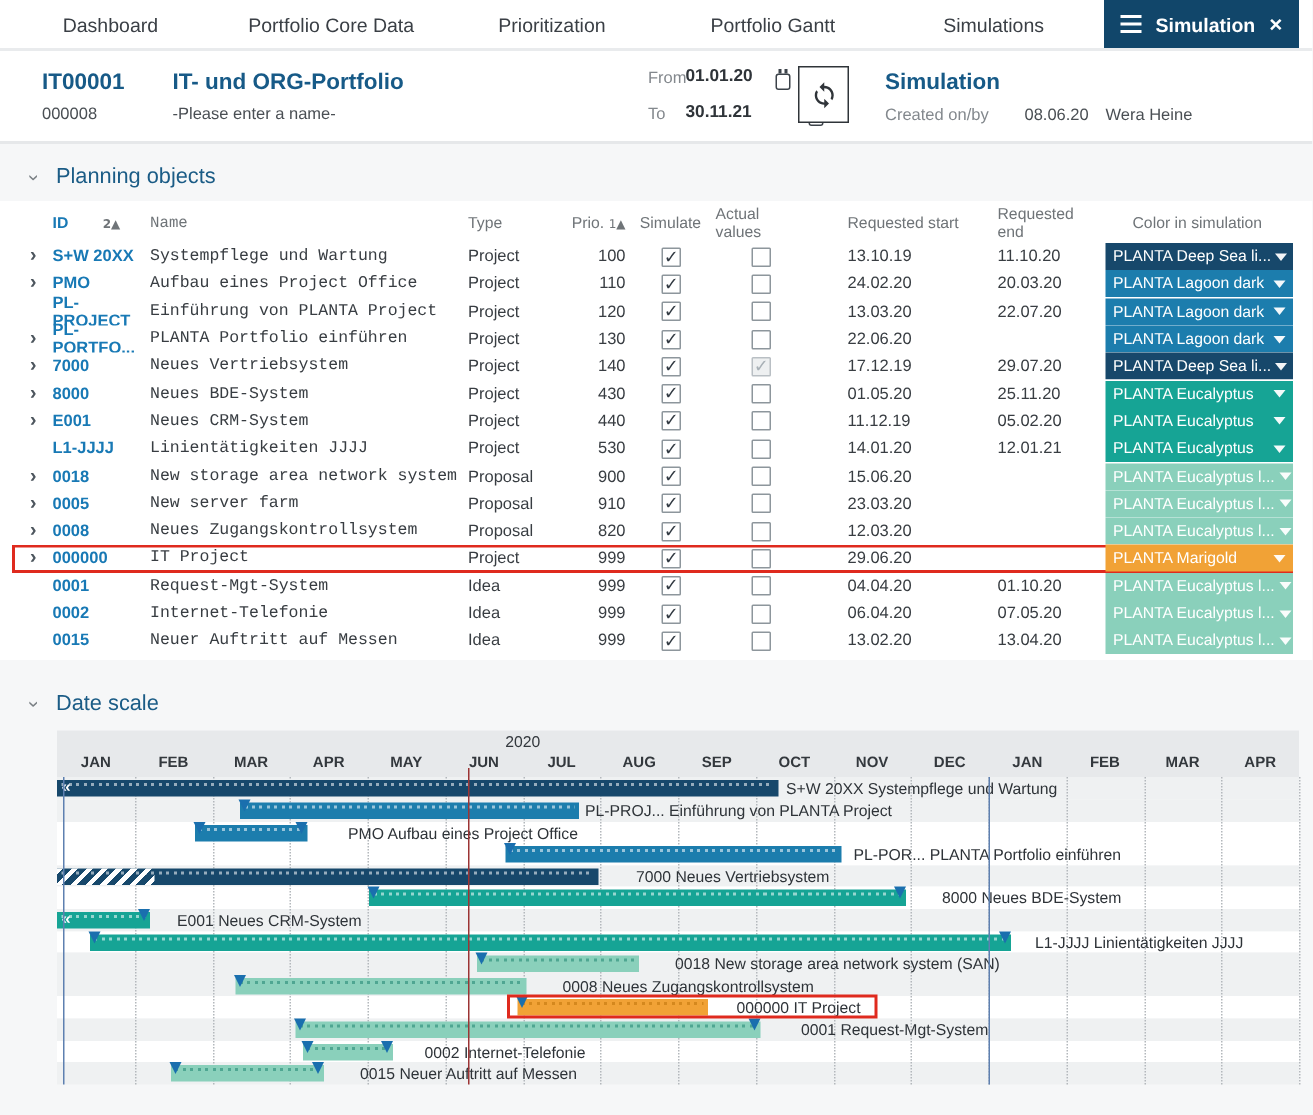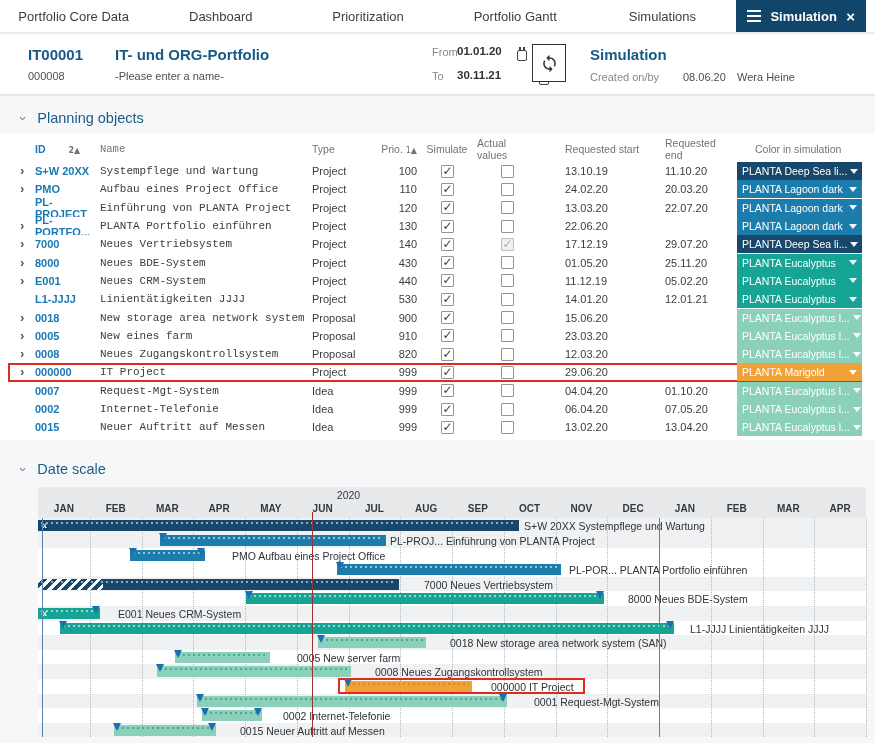--- a/index.html
+++ b/index.html
@@ -85,25 +85,25 @@
     border-right:4.5px solid transparent; border-top:8px solid #1a6fae; z-index:4; }
   .bar-label { position:absolute; top:2px; font-size:10.5px; color:#2e3338; white-space:nowrap; z-index:2; }
   .gbox { position:absolute; top:-1px; height:16px; border:2px solid #df2a1e; z-index:5; }
 </style>
 </head>
 <body>
 
 <div class="nav">
   <div id="nav-tabs" style="display:flex; flex:1;">
   <div class="nav-tab">
+    <span>Dashboard</span>
+  </div>
+
+  <div class="nav-tab">
     <span>Portfolio Core Data</span>
-  </div>
-
-  <div class="nav-tab">
-    <span>Dashboard</span>
   </div>
 
   <div class="nav-tab">
     <span>Prioritization</span>
   </div>
 
   <div class="nav-tab">
     <span>Portfolio Gantt</span>
   </div>
 
@@ -344,21 +344,21 @@
     <span class="c-end"></span>
     <span class="color-cell" style="background: rgb(138, 208, 187);">
       <span>PLANTA Eucalyptus l...</span>
       <span class="caret"></span>
     </span>
   </div>
 
   <div class="prow">
     <span class="c-exp"><span class="expand">›</span></span>
     <span class="c-id">0005</span>
-    <span class="c-name">New eines farm</span>
+    <span class="c-name">New server farm</span>
     <span class="c-type">Proposal</span>
     <span class="c-prio">910</span>
     <span class="c-sim">
           <span class="cb cb-sim checked"></span>
         </span>
     <span class="c-act">
           <span class="cb cb-act"></span>
         </span>
     <span class="c-start">23.03.20</span>
     <span class="c-end"></span>
@@ -403,21 +403,21 @@
     <span class="c-start">29.06.20</span>
     <span class="c-end"></span>
     <span class="color-cell" style="background: rgb(241, 162, 54);">
       <span>PLANTA Marigold</span>
       <span class="caret"></span>
     </span>
   </div>
 
   <div class="prow">
     <span class="c-exp"><span class="expand" style="visibility: hidden;">›</span></span>
-    <span class="c-id">0007</span>
+    <span class="c-id">0001</span>
     <span class="c-name">Request-Mgt-System</span>
     <span class="c-type">Idea</span>
     <span class="c-prio">999</span>
     <span class="c-sim">
           <span class="cb cb-sim checked"></span>
         </span>
     <span class="c-act">
           <span class="cb cb-act"></span>
         </span>
     <span class="c-start">04.04.20</span>
@@ -588,30 +588,20 @@
     <div class="bar k-euclight" style="left: 280px; width: 108px; background: rgb(138, 208, 187);">
       
       
     </div>
     <span class="tri tri-s" style="left: 279px;"></span>
 
     <span class="bar-label" style="left: 412px;">0018  New storage area network system (SAN)</span>
 
   </div>
 
-  <div class="grow">
-    <div class="bar k-euclight" style="left: 137px; width: 95px; background: rgb(138, 208, 187);">
-      
-      
-    </div>
-    <span class="tri tri-s" style="left: 136px;"></span>
-
-    <span class="bar-label" style="left: 259px;">0005  New server farm</span>
-
-  </div>
 
   <div class="grow alt">
     <div class="bar k-euclight" style="left: 119px; width: 194px; background: rgb(138, 208, 187);">
       
       
     </div>
     <span class="tri tri-s" style="left: 118px;"></span>
 
     <span class="bar-label" style="left: 337px;">0008  Neues Zugangskontrollsystem</span>
 

